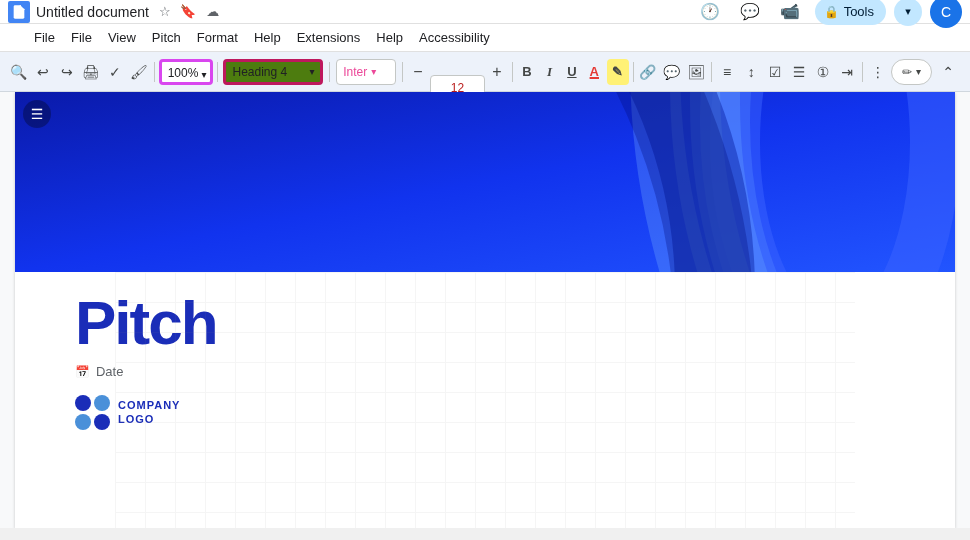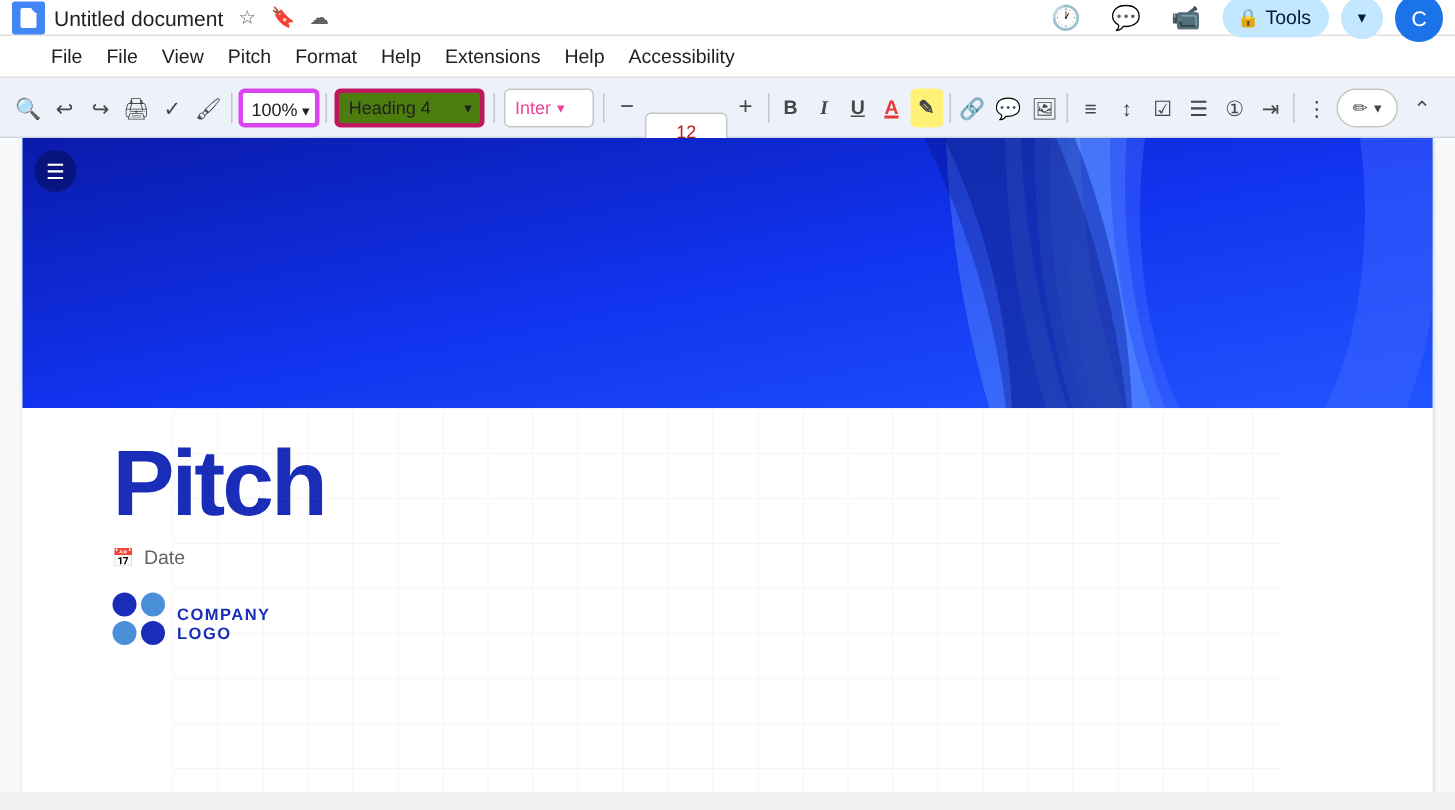--- a/index.html
+++ b/index.html
@@ -209,21 +209,21 @@
       font-size: 13px; color: #5f6368; margin-bottom: 16px;
     }
     .calendar-icon { font-size: 12px; color: #5f6368; }
 
     #bottom-row {
       display: flex; align-items: center; gap: 30px;
       margin-top: 10px;
     }
 
     #company-logo-area {
-      display: flex; align-items: flex-end; gap: 8px;
+      display: flex; align-items: center; gap: 8px;
     }
     #logo-dots {
       display: grid; grid-template-columns: 1fr 1fr; gap: 3px;
     }
     .logo-dot {
       width: 16px; height: 16px; border-radius: 50%;
       background: #1a2db8;
     }
     .logo-dot.light { background: #4a90d9; }
     #company-name {

